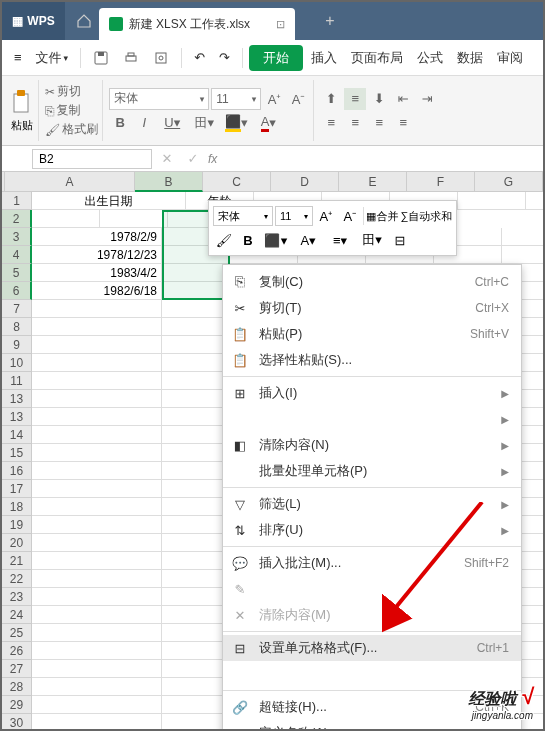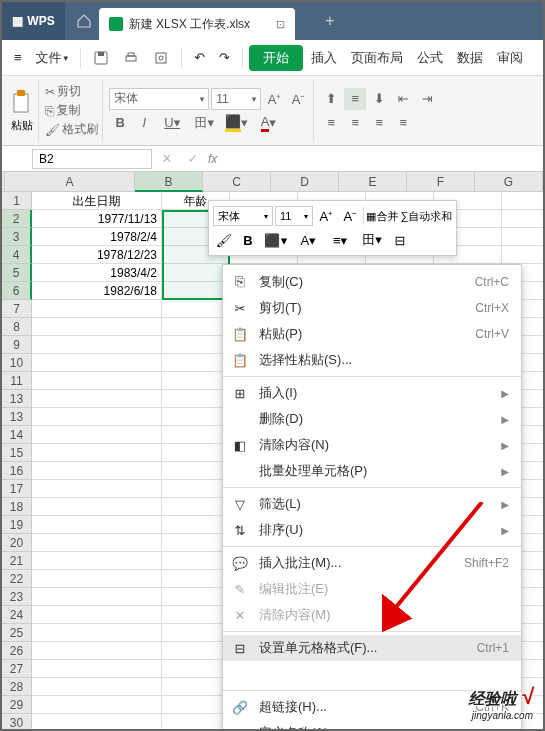--- a/index.html
+++ b/index.html
@@ -245,39 +245,38 @@
         <div class="row-header">27</div>
         <div class="row-header">28</div>
         <div class="row-header">29</div>
         <div class="row-header">30</div>
       </div>
     <div class="cells" id="cells" style="position:relative">
       <div class="selection" style="top:18px;left:130px;width:68px;height:90px">
         <div class="sel-handle"></div>
       </div>
     <div class="cell-row">
-          <div class="cell hdr" style="width: 130px;">出生日期</div>
+          <div class="cell hdr" style="width: 154px;">出生日期</div>
           <div class="cell hdr" style="width: 68px;">年龄</div>
           <div class="cell hdr" style="width: 68px;"></div>
           <div class="cell hdr" style="width: 68px;"></div>
           <div class="cell hdr" style="width: 68px;"></div>
           <div class="cell hdr" style="width: 68px;"></div>
           <div class="cell hdr" style="width: 68px;"></div>
         </div>
         <div class="cell-row">
-          <div class="cell" style="width: 130px;">1977/11/13</div>
-          <div class="cell" style="width: 68px;"></div>
-          <div class="cell" style="width: 68px;"></div>
-          <div class="cell" style="width: 68px;"></div>
-          <div class="cell" style="width: 68px;"></div>
-          <div class="cell" style="width: 68px;"></div>
-          <div class="cell" style="width: 68px;"></div>
-        </div>
-        <div class="cell-row">
-          <div class="cell" style="width: 130px;">1978/2/4</div>
+          <div class="cell" style="width: 68px;"></div>
+          <div class="cell" style="width: 68px;"></div>
+          <div class="cell" style="width: 68px;"></div>
+          <div class="cell" style="width: 68px;"></div>
+          <div class="cell" style="width: 68px;"></div>
+          <div class="cell" style="width: 68px;"></div>
+        </div>
+        <div class="cell-row">
+          <div class="cell" style="width: 130px;">1978/2/9</div>
           <div class="cell" style="width: 68px;"></div>
           <div class="cell" style="width: 68px;"></div>
           <div class="cell" style="width: 68px;"></div>
           <div class="cell" style="width: 68px;"></div>
           <div class="cell" style="width: 68px;"></div>
           <div class="cell" style="width: 68px;"></div>
         </div>
         <div class="cell-row">
           <div class="cell" style="width: 130px;">1978/12/23</div>
           <div class="cell" style="width: 68px;"></div>
@@ -559,35 +558,34 @@
       <div class="menu-shortcut">Ctrl+C</div>
     </div>
     <div class="menu-item">
       <div class="menu-icon">✂</div>
       <div class="menu-label">剪切(T)</div>
       <div class="menu-shortcut">Ctrl+X</div>
     </div>
     <div class="menu-item">
       <div class="menu-icon">📋</div>
       <div class="menu-label">粘贴(P)</div>
-      <div class="menu-shortcut">Ctrl+V</div>
+      <div class="menu-shortcut">Shift+V</div>
     </div>
     <div class="menu-item">
       <div class="menu-icon">📋</div>
       <div class="menu-label">选择性粘贴(S)...</div>
     </div>
     <div class="menu-divider"></div>
     <div class="menu-item">
       <div class="menu-icon">⊞</div>
       <div class="menu-label">插入(I)</div>
       <div class="menu-arrow">▶</div>
     </div>
     <div class="menu-item">
       <div class="menu-icon"></div>
-      <div class="menu-label">删除(D)</div>
       <div class="menu-arrow">▶</div>
     </div>
     <div class="menu-item">
       <div class="menu-icon">◧</div>
       <div class="menu-label">清除内容(N)</div>
       <div class="menu-arrow">▶</div>
     </div>
     <div class="menu-item">
       <div class="menu-icon"></div>
       <div class="menu-label">批量处理单元格(P)</div>
@@ -605,21 +603,20 @@
       <div class="menu-arrow">▶</div>
     </div>
     <div class="menu-divider"></div>
     <div class="menu-item">
       <div class="menu-icon">💬</div>
       <div class="menu-label">插入批注(M)...</div>
       <div class="menu-shortcut">Shift+F2</div>
     </div>
     <div class="menu-item disabled">
       <div class="menu-icon">✎</div>
-      <div class="menu-label">编辑批注(E)</div>
     </div>
     <div class="menu-item disabled">
       <div class="menu-icon">✕</div>
       <div class="menu-label">清除内容(M)</div>
     </div>
     <div class="menu-divider"></div>
     <div class="menu-item highlight">
       <div class="menu-icon">⊟</div>
       <div class="menu-label">设置单元格格式(F)...</div>
       <div class="menu-shortcut">Ctrl+1</div>

